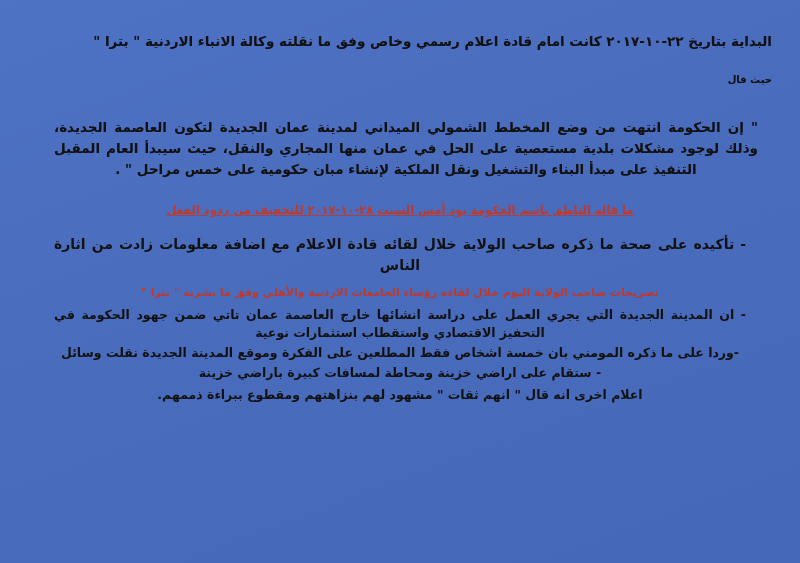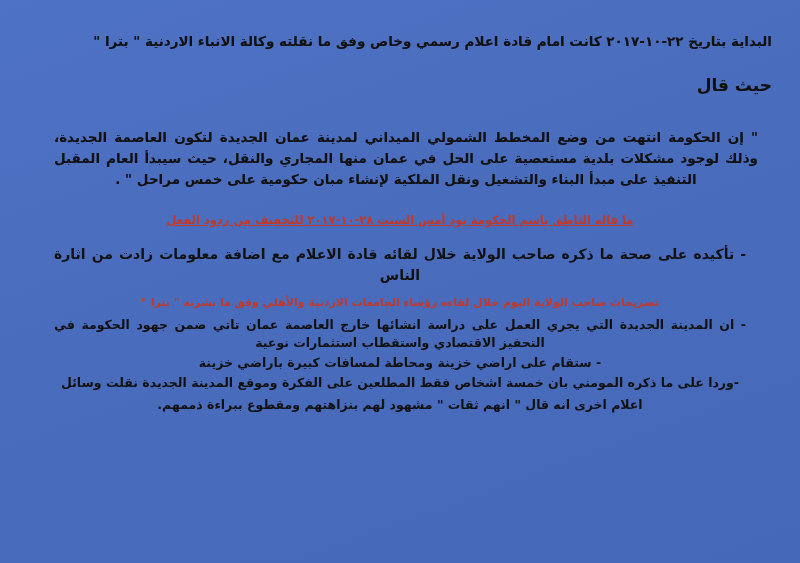--- a/index.html
+++ b/index.html
@@ -39,21 +39,21 @@
     letter-spacing: 0;
     text-shadow: 0 0 0 rgba(0,0,0,0.2);
   }
   .p-intro {
     font-size: 13.5px;
     margin: 14px 0 0 0;
     padding-left: 14px;
     text-align: right;
   }
   .p-hayth {
-    font-size: 17px;
+    font-size: 10px;
     margin: 22px 0 0 0;
     padding-left: 24px;
     text-align: right;
   }
   .p-quote {
     font-size: 13.5px;
     margin: 30px 0 0 0;
     padding: 0 14px 0 26px;
     text-align: justify;
     text-align-last: center;
@@ -131,20 +131,20 @@
     <p class="p-red-underline">ما قاله الناطق باسم الحكومة يود أمس السبت ٢٨-١٠-٢٠١٧  للتخفيف من ردود الفعل</p>
 
     <div class="bullets">
       <p class="bullet">- تأكيده على صحة ما ذكره صاحب الولاية خلال لقائه قادة الاعلام مع اضافة معلومات زادت من اثارة الناس</p>
     </div>
 
     <p class="p-red-plain">تصريحات صاحب الولاية اليوم خلال لقاءه رؤساء الجامعات الاردنية والأهلي وفق ما نشرته " بترا "</p>
 
     <div class="bullets-lower">
       <p class="bullet-dark">- ان المدينة الجديدة التي يجري العمل على دراسة انشائها خارج العاصمة عمان تاتي ضمن جهود الحكومة في التحفيز الاقتصادي واستقطاب استثمارات نوعية</p>
+      <p class="bullet-dark">-وردا على ما ذكره المومني بان خمسة اشخاص فقط المطلعين على الفكرة وموقع المدينة الجديدة نقلت وسائل</p>
       <p class="bullet-dark">- ستقام  على اراضي خزينة ومحاطة لمسافات كبيرة باراضي خزينة</p>
-      <p class="bullet-dark">-وردا على ما ذكره المومني بان خمسة اشخاص فقط المطلعين على الفكرة وموقع المدينة الجديدة نقلت وسائل</p>
     </div>
 
     <p class="p-final">اعلام اخرى انه قال  " انهم ثقات "  مشهود لهم بنزاهتهم ومقطوع ببراءة ذممهم.</p>
 
   </div>
 </div>
 
 </body></html>

